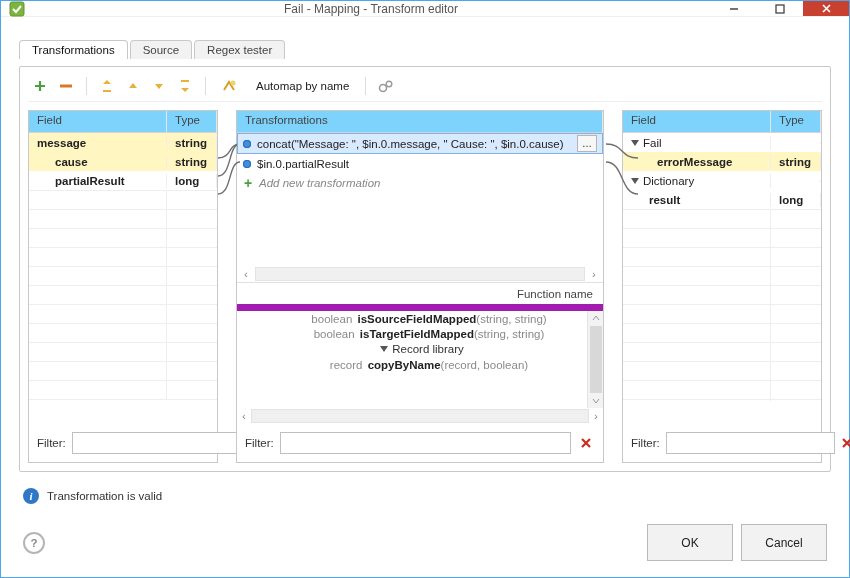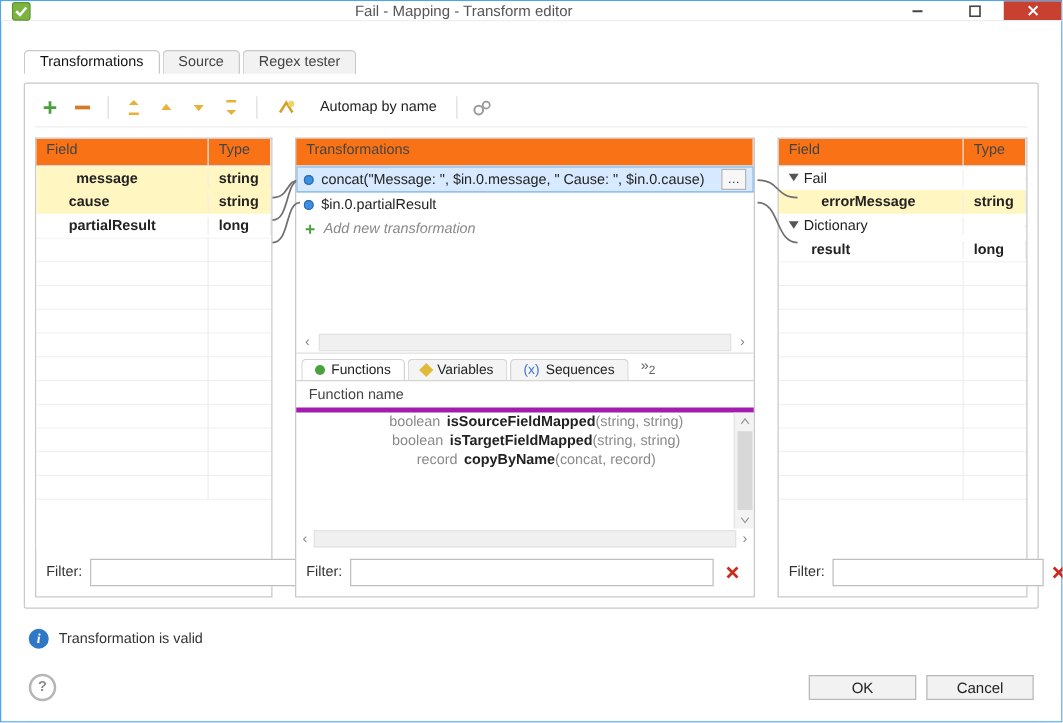--- a/index.html
+++ b/index.html
@@ -32,21 +32,21 @@
   .panel { border:1px solid #c8c8c8; background:#fff; display:flex; flex-direction:column; }
   .panel.left  { width:190px; }
   .panel.right { width:200px; }
   .panel.mid   { flex:1; margin:0 18px; }
   .panel .filterrow { display:flex; align-items:center; gap:6px; padding:8px 8px; }
   .panel .filterrow input { flex:1; height:22px; border:1px solid #bfbfbf; padding:0 6px; font-size:12px; }
   .panel .filterrow .label { color:#333; }
   .panel .clearbtn { width:18px; height:18px; display:flex; align-items:center; justify-content:center; }
 
   .tbl { flex:1; overflow:hidden; display:flex; flex-direction:column; min-height:0; }
-  .thead { display:flex; background:#f97316; height:22px; color:#444; }
+  .thead { display:flex; background:#7dd3fc; height:22px; color:#444; }
   .thead .th { padding:3px 8px; border-bottom:1px solid #d4d4d4; border-right:1px solid #e6e6e6; }
   .thead.single .th { flex:1; }
   .tbody { flex:1; background:#fff; overflow:hidden; }
   .row { display:flex; height:19px; align-items:center; }
   .row .cell { padding:1px 8px; border-right:1px solid #eee; }
   .row .cell.type { width:52px; font-weight:bold; }
   .row.sel { background:#fff6c2; }
   .triangle { display:inline-block; width:0; height:0; border-left:4px solid transparent; border-right:4px solid transparent; border-top:6px solid #555; margin-right:4px; transform:translateY(-1px); }
   .fieldname { font-weight:bold; }
   .portlabel { color:#9a9a9a; font-style:italic; }
@@ -67,21 +67,21 @@
   .midbot { flex:1; display:flex; flex-direction:column; min-height:0; }
   .subtabs { display:flex; height:22px; align-items:flex-end; border-bottom:1px solid #d4d4d4; padding-left:4px; gap:2px; }
   .stab { padding:2px 10px; border:1px solid #d4d4d4; border-bottom:none; border-top-left-radius:4px; border-top-right-radius:4px; background:#f4f4f4; display:flex; align-items:center; gap:5px; font-size:11px; }
   .stab.active { background:#fff; }
   .dot { width:8px; height:8px; border-radius:50%; }
   .dot.green { background:#4aa03c; }
   .diamond { width:8px; height:8px; background:#e2b93a; transform:rotate(45deg); }
   .seq { color:#3f74c8; font-size:11px; }
   .overflow { padding:2px 8px; color:#666; }
   .funcbox { flex:1; border:none; display:flex; flex-direction:column; min-height:0; }
-  .funcbox .fh { padding:5px 10px 4px 10px; color:#444; border-bottom:4px solid #a21caf; }
+  .funcbox .fh { padding:5px 10px 4px 10px; color:#444; border-bottom:7px solid #a21caf;text-align:right; }
   .funcbox .fl { flex:1; overflow:hidden; position:relative;text-align:center; }
   .funcbox .fl .line { padding:1.5px 10px 1.5px 28px; }
   .funcbox .ret { color:#8a8a8a; margin-right:2px; }
   .funcbox b { font-weight:bold; color:#222; }
   .funcbox .par { color:#8a8a8a; }
   .funcbox .grp { padding:2px 10px 2px 14px; color:#333; }
   .vscroll { position:absolute; right:0; top:0; bottom:0; width:16px; background:#f3f3f3; border-left:1px solid #e3e3e3; display:flex; flex-direction:column; align-items:center; }
   .vscroll .arrow { height:14px; width:100%; display:flex; align-items:center; justify-content:center; color:#999; }
   .vscroll .thumb { width:12px; flex:1; background:#d8d8d8; margin:1px auto; }
   .vscroll .down { margin-top:auto; }
@@ -89,21 +89,21 @@
   .hscroll2 { height:16px; display:flex; align-items:center; }
   .hscroll2 .arrow { width:14px; height:14px; display:flex; align-items:center; justify-content:center; color:#888; }
   .hscroll2 .track { flex:1; height:14px; background:#f0f0f0; border:1px solid #e3e3e3; }
 
   
   .status { display:flex; align-items:center; gap:8px; padding:8px 4px 0 4px; color:#333; }
   .info-i { width:16px; height:16px; border-radius:50%; background:#2f78c7; color:#fff; font-style:italic; font-family:Georgia,serif; font-size:11px; display:flex; align-items:center; justify-content:center; font-weight:bold; }
   .bottombar { display:flex; align-items:center; padding:12px 4px 6px 4px; }
   .help { width:22px; height:22px; border:2px solid #b5b5b5; border-radius:50%; color:#8b8b8b; display:flex; align-items:center; justify-content:center; font-weight:bold; }
   .spacer { flex:1; }
-  .btn { min-width:86px; height:20px; background:#f2f2f2; border:1px solid #b9b9b9; margin-left:8px; display:flex; align-items:center; justify-content:center; font-size:12px; }
+  .btn { min-width:86px; height:37px; background:#f2f2f2; border:1px solid #b9b9b9; margin-left:8px; display:flex; align-items:center; justify-content:center; font-size:12px; }
 
   
   svg.wires { position:absolute; top:0; left:0; pointer-events:none; }
 
   
   .stripes { background-image:linear-gradient(#eee 1px, transparent 1px); background-size:100% 19px; }
   .leftw { width:138px; }
   .rightw { width:148px; }
   .gridlinecol { border-right:1px solid #eee; }
 </style>
@@ -207,21 +207,21 @@
         </svg>
 
         <div class="panel left">
           <div class="tbl">
             <div class="thead">
               <div class="th leftw">Field</div>
               <div class="th" style="flex:1">Type</div>
             </div>
             <div class="tbody">
               <div class="row sel">
-                <div class="cell leftw gridlinecol" style="padding-left:32px"><span class="fieldname">message</span></div>
+                <div class="cell leftw gridlinecol" style="padding-left:8px"><span class="fieldname">message</span></div>
                 <div class="cell type" style="flex:1">string</div>
               </div>
               <div class="row sel">
                 <div class="cell leftw gridlinecol" style="padding-left:26px"><span class="fieldname">cause</span></div>
                 <div class="cell type" style="flex:1">string</div>
               </div>
               <div class="row">
                 <div class="cell leftw gridlinecol" style="padding-left:26px"><span class="fieldname">partialResult</span></div>
                 <div class="cell type" style="flex:1">long</div>
               </div>
@@ -261,41 +261,27 @@
                 <span class="addnew">Add new transformation</span>
               </div>
             </div>
             <div class="hscroll">
               <div class="arrow">‹</div>
               <div class="track"></div>
               <div class="arrow">›</div>
             </div>
           </div>
           <div class="midbot">
-            <div class="subtabs">
-              <div class="stab active">
-                  <span class="dot green"></span>
-                  <span>Functions</span>
-                </div>
-              <div class="stab">
-                  <span class="diamond"></span>
-                  <span>Variables</span>
-                </div>
-              <div class="stab">
-                  <span class="seq">(x)</span>
-                  <span>Sequences</span>
-                </div>
-              <div class="overflow">»<sub>2</sub></div>
-            </div>
             <div class="funcbox">
               <div class="fh">Function name</div>
               <div class="fl">
                 <div class="line"><span class="ret">boolean</span> <b>isSourceFieldMapped</b><span class="par">(string, string)</span></div>
                 <div class="line"><span class="ret">boolean</span> <b>isTargetFieldMapped</b><span class="par">(string, string)</span></div>
-                <div class="line"><span class="ret">record</span> <b>copyByName</b><span class="par">(concat, record)</span></div>
+                <div class="grp"><span class="triangle"></span><span>Record library</span></div>
+                <div class="line"><span class="ret">record</span> <b>copyByName</b><span class="par">(record, boolean)</span></div>
                 <div class="vscroll">
                   <div class="arrow">
                       <svg width="8" height="8">
                         <path d="M1 6 L4 2 L7 6" stroke="#999" fill="none"></path>
                       </svg>
                     </div>
                   <div class="thumb"></div>
                   <div class="arrow down">
                       <svg width="8" height="8">
                         <path d="M1 2 L4 6 L7 2" stroke="#999" fill="none"></path>

